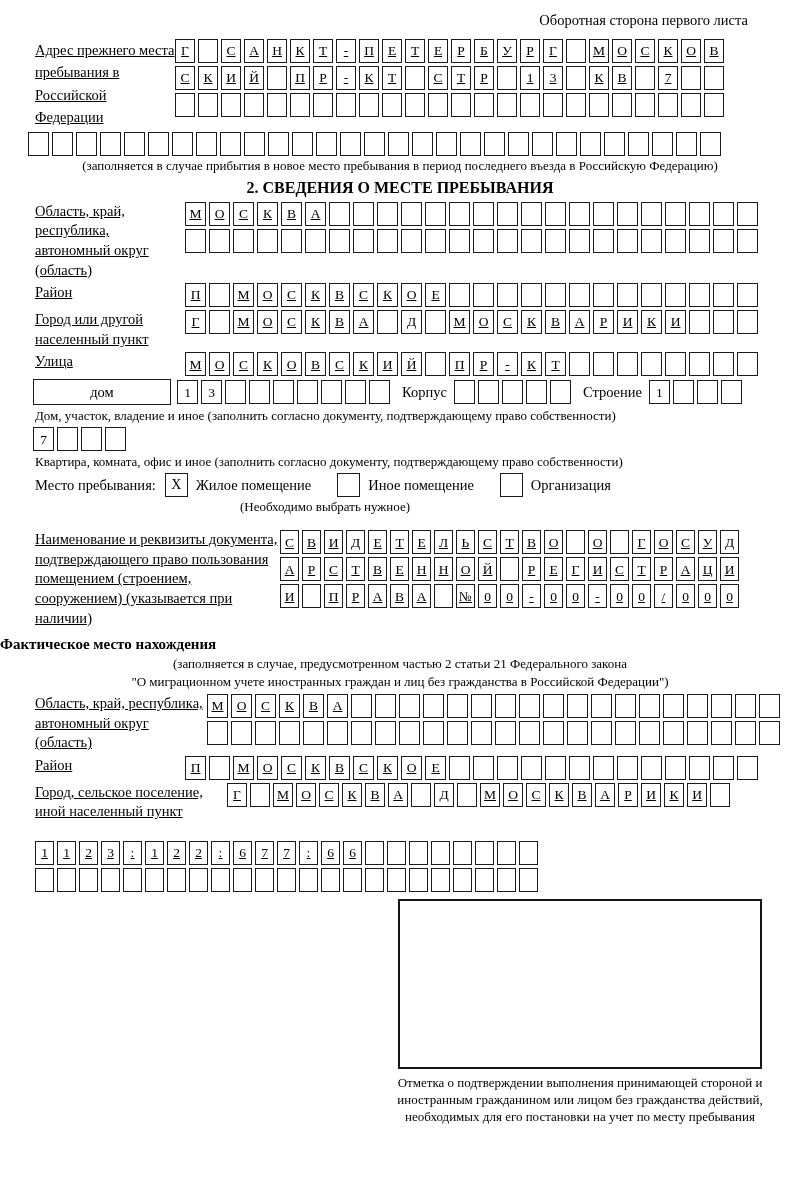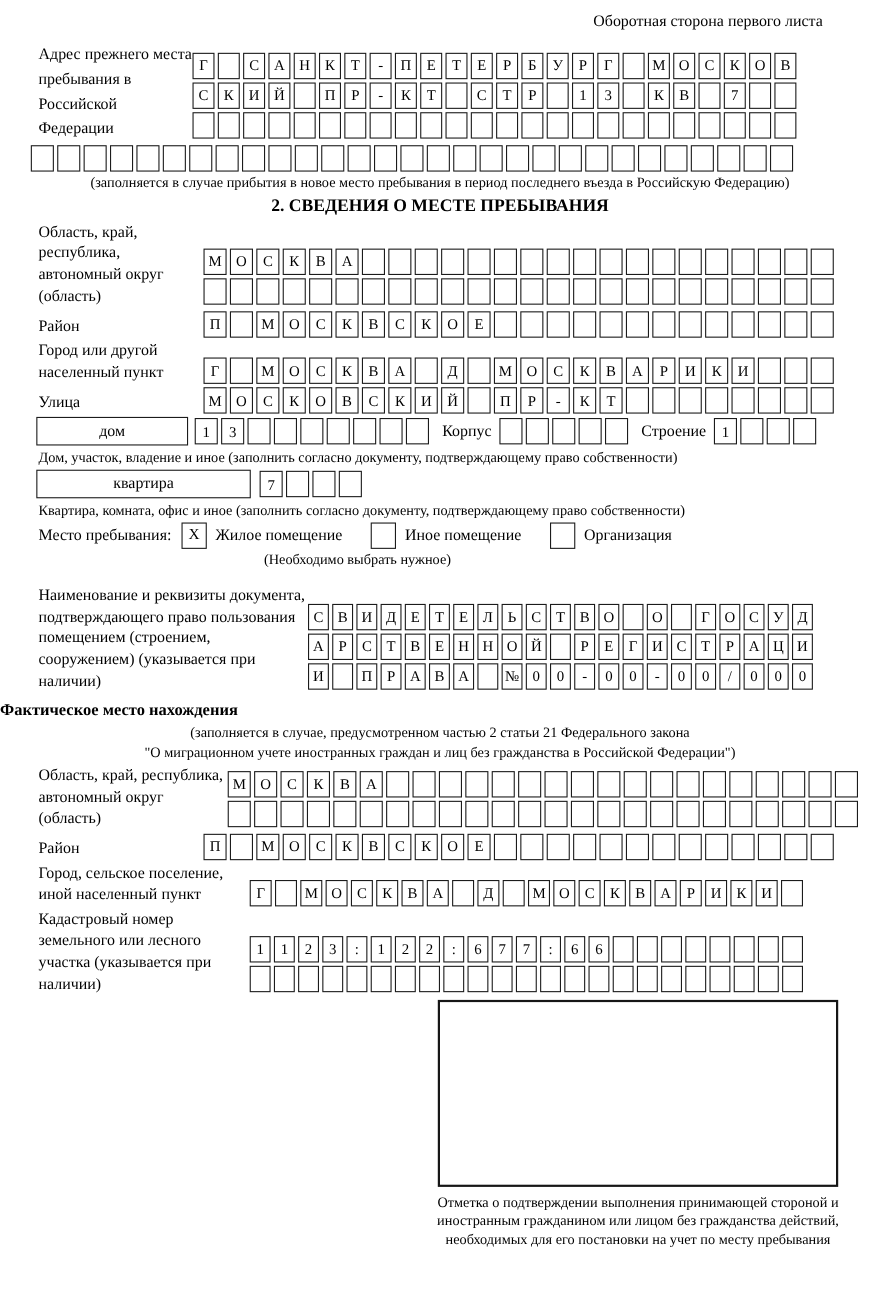--- a/index.html
+++ b/index.html
@@ -2,21 +2,21 @@
 <html><head>
 <meta charset="utf-8">
 <style>
   html,body{margin:0;padding:0;background:#fff;}
   body{width:800px;height:1180px;overflow:hidden;color:#000;
        font-family:"Liberation Serif","DejaVu Serif",serif;}
   .page{position:relative;width:800px;height:1180px;}
 
   .hdr{text-align:right;padding:12px 52px 0 0;font-size:14.5px;}
 
-  .frow{display:flex;align-items:flex-end;margin:0 0 3px 35px;}
+  .frow{display:flex;align-items:flex-start;margin:0 0 3px 35px;text-decoration:underline;}
   .flabel{flex:none;font-size:14.5px;line-height:1.35;}
   .w140{width:140px}.w150{width:150px}.w175{width:150px}.w245{width:245px}
   .w172{width:172px}.w192{width:192px}
 
   .boxcol{flex:none;}
   .boxcol .boxrow{margin-bottom:3px;}
   .boxrow{display:flex;gap:3px;}
   .cell{box-sizing:border-box;flex:none;width:20px;height:24px;
         border:1.6px solid #1b1b1b;display:flex;align-items:center;justify-content:center;
         font-size:13.5px;line-height:1;background:#fff;}
@@ -348,21 +348,20 @@
     <div class="boxrow cw21">
         <span class="cell">1</span>
         <span class="cell"></span>
         <span class="cell"></span>
         <span class="cell"></span>
       </div>
   </div>
   <div class="note-l">Дом, участок, владение и иное (заполнить согласно документу, подтверждающему право собственности)</div>
 
   <div class="houserow">
-    <div class="bigbox bb195">квартира</div>
     <div class="boxrow cw21">
         <span class="cell">7</span>
         <span class="cell"></span>
         <span class="cell"></span>
         <span class="cell"></span>
       </div>
   </div>
   <div class="note-l">Квартира, комната, офис и иное (заполнить согласно документу, подтверждающему право собственности)</div>
 
   <div class="stayrow">
@@ -565,21 +564,20 @@
         <span class="cell">А</span>
         <span class="cell">Р</span>
         <span class="cell">И</span>
         <span class="cell">К</span>
         <span class="cell">И</span>
         <span class="cell"></span>
       </div>
   </div>
 
   <div class="frow">
-    <div class="flabel w192">Кадастровый номер земельного или лесного участка (указывается при наличии)</div>
     <div class="boxcol cad-col">
       <div class="boxrow cw19">
           <span class="cell">1</span>
           <span class="cell">1</span>
           <span class="cell">2</span>
           <span class="cell">3</span>
           <span class="cell">:</span>
           <span class="cell">1</span>
           <span class="cell">2</span>
           <span class="cell">2</span>

